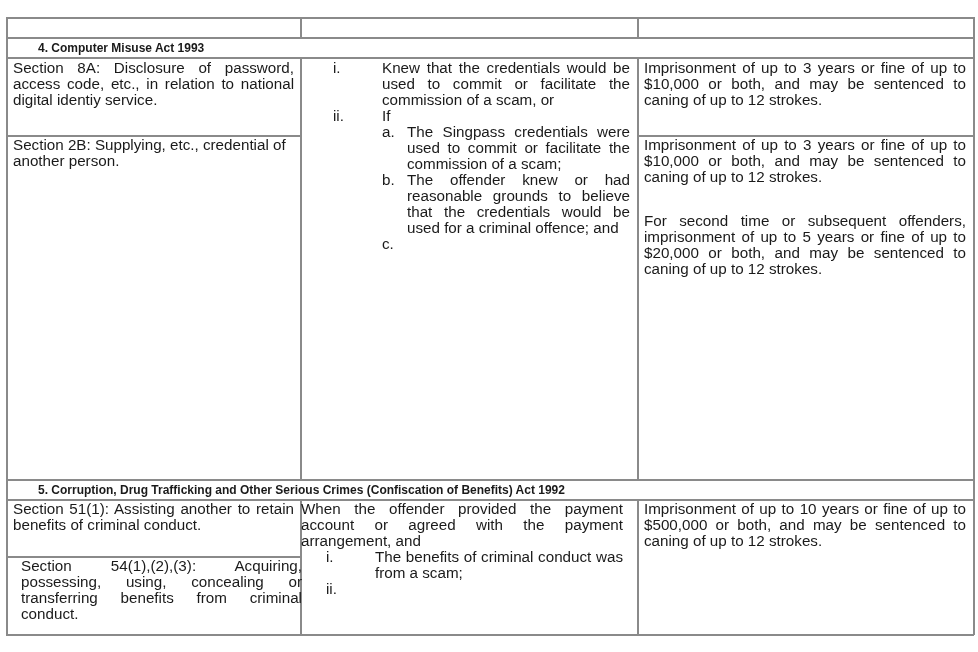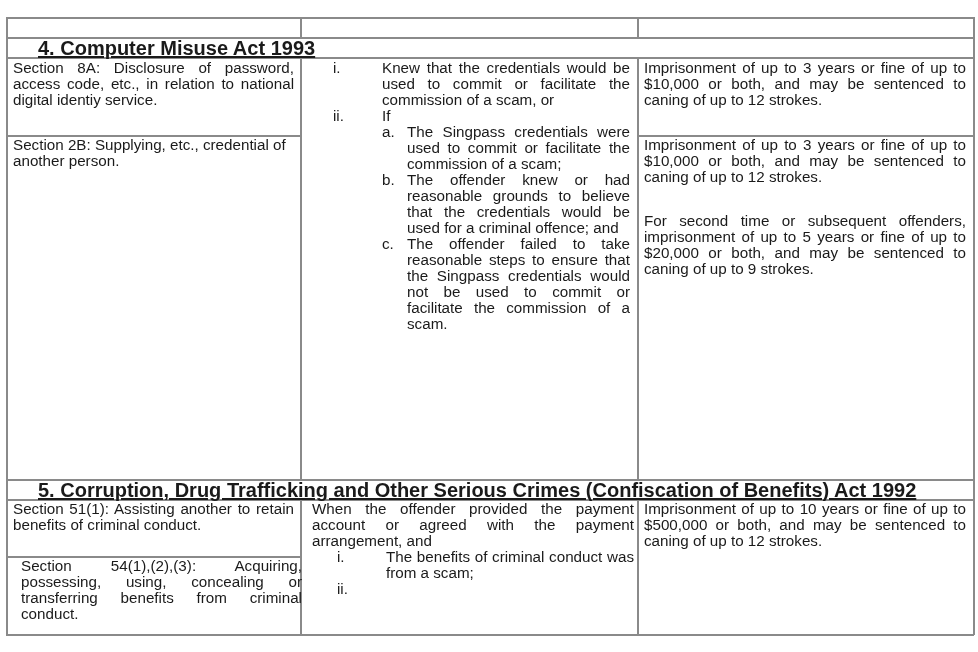--- a/index.html
+++ b/index.html
@@ -3,21 +3,21 @@
 <meta charset="utf-8">
 <style>
   html, body { margin:0; padding:0; background:#ffffff; }
   body { width:978px; height:652px; position:relative; overflow:hidden;
          font-family:"Liberation Sans", sans-serif; color:#1a1a1a; font-size:15.2px; }
   .line { position:absolute; background:#8a8a8a; }
   .h { height:1.5px; }
   .v { width:1.5px; }
   .cell { position:absolute; line-height:16px; }
   .just { text-align:justify; text-align-last:left; }
-  .heading { position:absolute; font-weight:bold; font-size:20px; line-height:20px; white-space:nowrap;text-decoration:underline; }
+  .heading { position:absolute; font-weight:bold; font-size:12px; line-height:20px; white-space:nowrap; }
   .li { position:relative; }
   .marker { position:absolute; left:0; top:0; }
   .ltxt { display:block; }
 </style>
 </head>
 <body>
 
 <div class="line h" style="left:6px;top:17px;width:968px;"></div>
 <div class="line h" style="left:6px;top:37px;width:968px;"></div>
 <div class="line h" style="left:6px;top:57px;width:968px;"></div>
@@ -54,34 +54,33 @@
   <div class="li" style="padding-left:99px;">
     <span class="marker" style="left:74px;">a.</span>
     <span class="ltxt">The Singpass credentials were used to commit or facilitate the commission of a scam;</span>
   </div>
   <div class="li" style="padding-left:99px;">
     <span class="marker" style="left:74px;">b.</span>
     <span class="ltxt">The offender knew or had reasonable grounds to believe that the credentials would be used for a criminal offence; and</span>
   </div>
   <div class="li" style="padding-left:99px;">
     <span class="marker" style="left:74px;">c.</span>
-    <span class="ltxt">The offender failed to take reasonable steps to ensure that the Singpass credentials would not be used to commit or facilitate the commission of a scam.</span>
   </div>
 </div>
 
 <div class="cell just" style="left:644px;top:60px;width:322px;">Imprisonment of up to 3 years or fine of up to $10,000 or both, and may be sentenced to caning of up to 12 strokes.</div>
 <div class="cell just" style="left:644px;top:137px;width:322px;">Imprisonment of up to 3 years or fine of up to $10,000 or both, and may be sentenced to caning of up to 12 strokes.</div>
-<div class="cell just" style="left:644px;top:213px;width:322px;">For second time or subsequent offenders, imprisonment of up to 5 years or fine of up to $20,000 or both, and may be sentenced to caning of up to 9 strokes.</div>
+<div class="cell just" style="left:644px;top:213px;width:322px;">For second time or subsequent offenders, imprisonment of up to 5 years or fine of up to $20,000 or both, and may be sentenced to caning of up to 12 strokes.</div>
 
 <div class="heading" style="left:38px;top:480px;">5.  Corruption, Drug Trafficking and Other Serious Crimes (Confiscation of Benefits) Act 1992</div>
 
 <div class="cell just" style="left:13px;top:501px;width:281px;">Section 51(1): Assisting another to retain benefits of criminal conduct.</div>
 <div class="cell just" style="left:13px;top:558px;width:281px;margin-left:8px;">Section 54(1),(2),(3): Acquiring, possessing, using, concealing or transferring benefits from criminal conduct.</div>
 
-<div class="cell just" style="left:312px;top:501px;width:322px;">
+<div class="cell just" style="left:301px;top:501px;width:322px;">
   <div>When the offender provided the payment account or agreed with the payment arrangement, and</div>
   <div class="li" style="padding-left:74px;">
     <span class="marker" style="left:25px;">i.</span>
     <span class="ltxt">The benefits of criminal conduct was from a scam;</span>
   </div>
   <div class="li" style="padding-left:74px;">
     <span class="marker" style="left:25px;">ii.</span>
   </div>
 </div>
 

